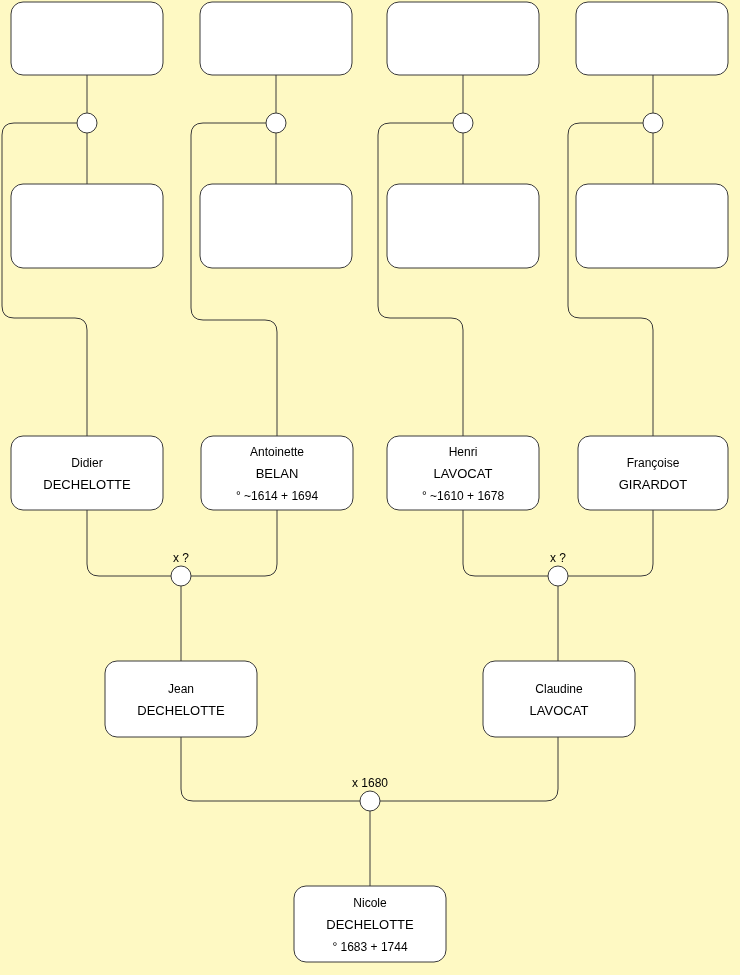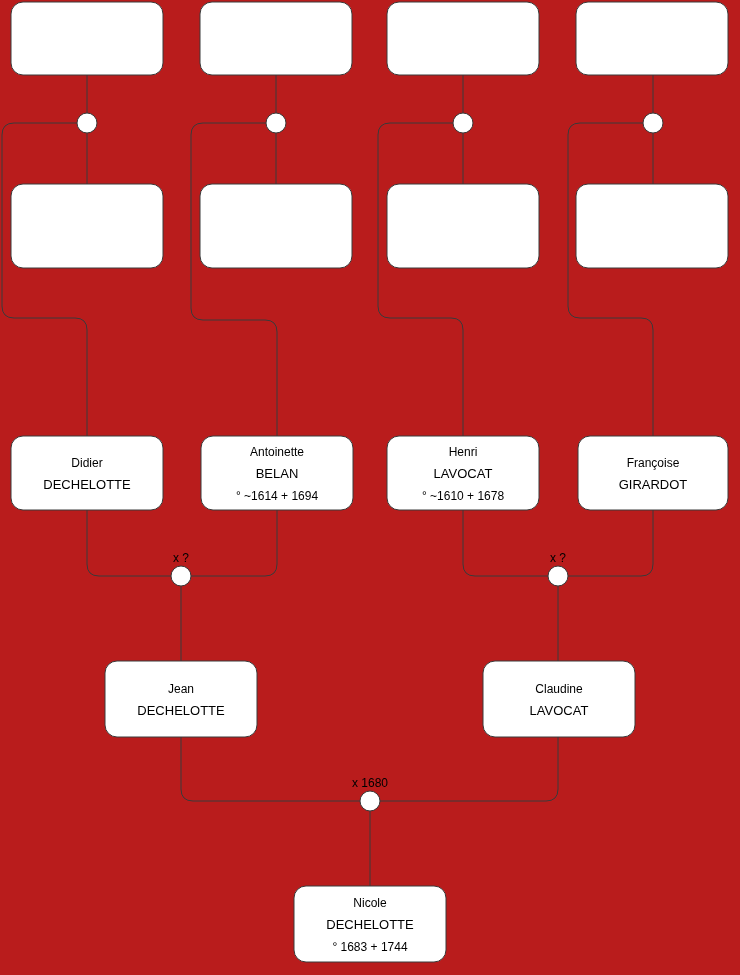--- a/index.html
+++ b/index.html
@@ -4,21 +4,21 @@
 <style>
   html, body {
     margin: 0;
     padding: 0;
     background: #ffffff;
   }
   #chart-root {
     position: relative;
     width: 740px;
     height: 975px;
-    background: #b91c1c;
+    background: #fef9c3;
     font-family: "Liberation Sans", sans-serif;
     overflow: hidden;
   }
   #tree-svg {
     position: absolute;
     top: 0;
     left: 0;
     width: 740px;
     height: 975px;
   }

